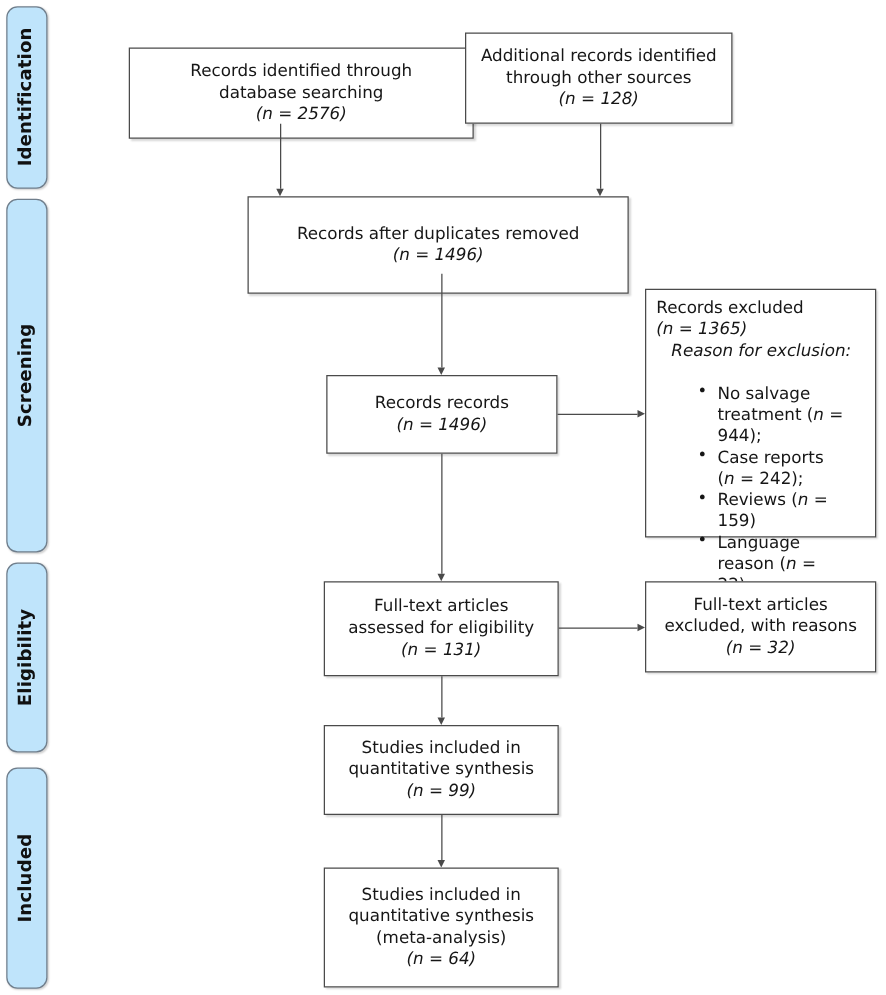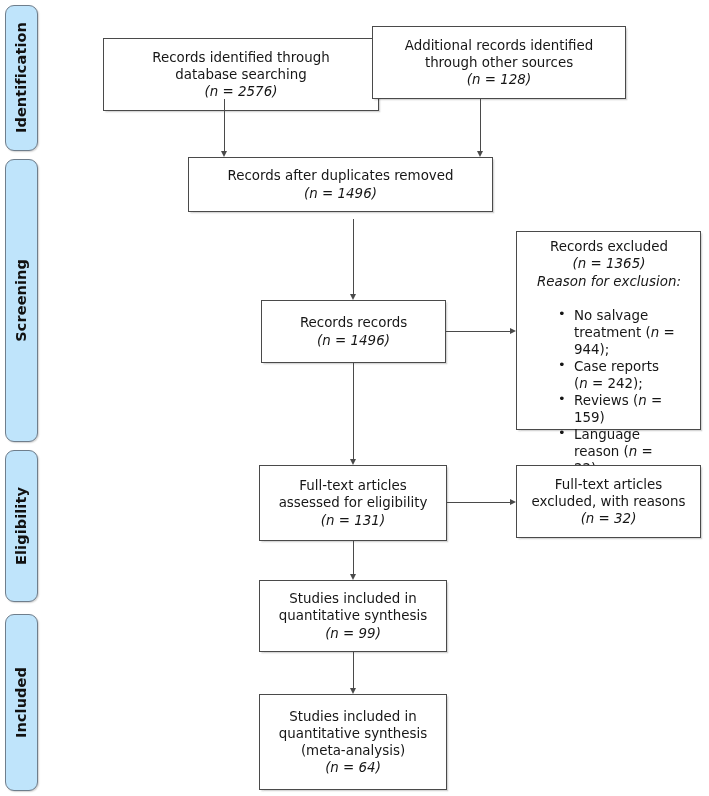--- a/index.html
+++ b/index.html
@@ -66,21 +66,20 @@
   }
 
   
   .flow-box.list-box {
     align-items: flex-start;
     padding: 6px 7px 6px 8px;
   }
   .excl-head {
     font-size: 13.4px;
     line-height: 1.3;
-    text-align: center;
     color: #161616;
   }
   .excl-reason {
     font-size: 13.4px;
     line-height: 1.3;
     text-align: center;
     color: #161616;
     margin-top: 0px;
     font-style: italic;
   }
@@ -153,35 +152,35 @@
   </div>
 
   <div class="flow-box" style="left:103px; top:26px; width:276px; height:73px;margin-top:12px;">
     <div class="box-text">
       <div>Records identified through</div>
       <div>database searching</div>
       <div class="n">(<i>n</i> = 2576)</div>
     </div>
   </div>
 
-  <div class="flow-box" style="left:372px; top:26px; width:254px; height:73px;">
+  <div class="flow-box" style="left:372px; top:26px; width:214px; height:73px;">
     <div class="box-text">
       <div>Additional records identified</div>
       <div>through other sources</div>
       <div class="n">(<i>n</i> = 128)</div>
     </div>
   </div>
 
   <div class="conn v" style="left:224px; top:99px; height:52px;"></div>
   <div class="arrowhead down" style="left:220.7px; top:151px;"></div>
 
   <div class="conn v" style="left:480px; top:99px; height:52px;"></div>
   <div class="arrowhead down" style="left:476.7px; top:151px;"></div>
 
-  <div class="flow-box" style="left:188px; top:157px; width:305px; height:55px;">
+  <div class="flow-box" style="left:198px; top:157px; width:305px; height:78px;">
     <div class="box-text">
       <div>Records after duplicates removed</div>
       <div class="n">(<i>n</i> = 1496)</div>
     </div>
   </div>
 
   <div class="conn v" style="left:353px; top:219px; height:75px;"></div>
   <div class="arrowhead down" style="left:349.7px; top:294px;"></div>
 
   <div class="flow-box" style="left:261px; top:300px; width:185px; height:63px;">

